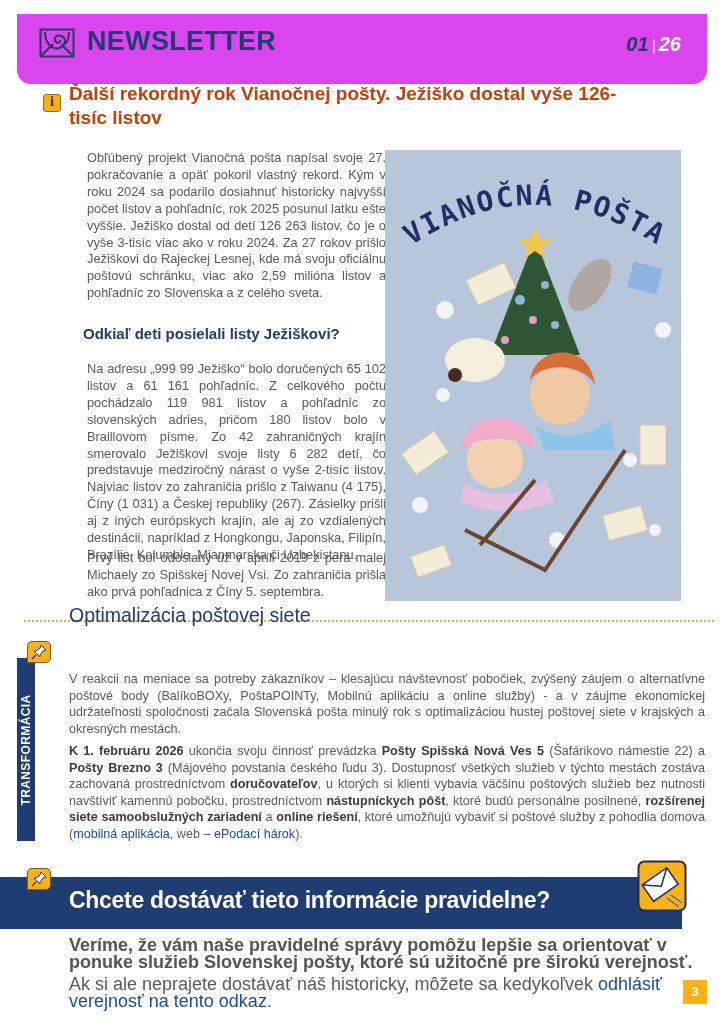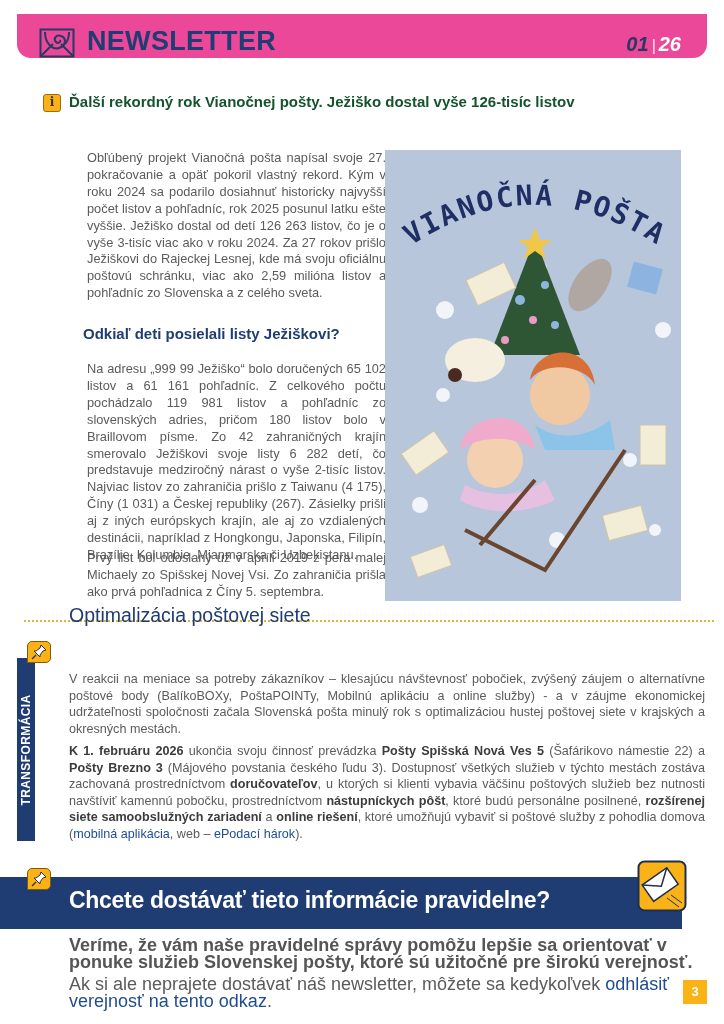--- a/index.html
+++ b/index.html
@@ -1,41 +1,41 @@
 <!DOCTYPE html>
 <html><head>
   <meta charset="utf-8">
   <style>
     * { box-sizing: border-box; margin: 0; padding: 0; }
     html, body { width: 724px; height: 1024px; background: #ffffff; overflow: hidden; }
     body { position: relative; font-family: "Liberation Sans", sans-serif; color: #5a5a5a; }
 
     .header {
-      position: absolute; left: 17px; top: 14px; width: 690px; height: 44px;
-      background: #ec4899; border-radius: 0 0 14px 14px;
+      position: absolute; left: 17px; top: 14px; width: 690px; height: 70px;
+      background: #d946ef; border-radius: 0 0 14px 14px;
     }
     .header-logo { position: absolute; left: 22px; top: 14px; width: 36px; height: 30px; }
     .header-title {
       position: absolute; left: 70px; top: 12px; font-size: 27px; font-weight: bold;
       color: #1f3d73; letter-spacing: 0.3px; font-family: "Liberation Sans", sans-serif;
     }
     .header-issue { position: absolute; right: 26px; top: 19px; font-size: 20px; font-weight: bold; font-style: italic; }
     .issue-num { color: #263a63; }
     .issue-sep { color: #fff; font-weight: normal; font-size: 16px; margin: 0 3px; opacity: .9; }
     .issue-year { color: #ffffff; }
 
     .info-icon {
       position: absolute; left: 43px; top: 94px; width: 18px; height: 18px;
       background: #fbb217; border: 1.5px solid #9a6e10; border-radius: 3px;
       color: #333; font-size: 12px; font-weight: bold; text-align: center; line-height: 15px;
       font-family: "DejaVu Serif", serif;
     }
     .article-title {
-      position: absolute; left: 69px; top: 90px; width: 560px;
-      font-size: 15px; font-weight: bold; color: #14532d; line-height: 24px;
+      position: absolute; left: 69px; top: 82px; width: 560px;
+      font-size: 19px; font-weight: bold; color: #c2410c; line-height: 24px;
     }
 
     .body-col { position: absolute; left: 87px; width: 299px; font-size: 12.8px; line-height: 16.9px; color: #5b5b5b; text-align: justify; }
     .p1 { top: 150px; }
     .sub-h { position: absolute; left: 69px; top: 325px; font-size: 15px; font-weight: bold; color: #1f3d73; margin-left: 14px; }
     .p2 { top: 345px; margin-top: 16px; }
     .p3 { top: 550px; }
 
     .illustration {
       position: absolute; left: 385px; top: 150px; width: 296px; height: 451px;
@@ -195,15 +195,15 @@
 <svg class="mail-icon" viewBox="0 0 50 52">
   <rect x="1.5" y="1.5" width="47" height="49" rx="6" fill="#fbb217" stroke="#1f2f50" stroke-width="2"></rect>
   <g transform="rotate(-35 24 24)">
     <rect x="8" y="14" width="30" height="20" fill="#fff" stroke="#1f2f50" stroke-width="1.5"></rect>
     <path d="M8 14 L23 26 L38 14" fill="none" stroke="#1f2f50" stroke-width="1.5"></path>
   </g>
   <path d="M30 38 L42 47 M34 35 L45 43" stroke="#1f2f50" stroke-width="1"></path>
 </svg>
 
 <p class="cta-body c1">Veríme, že vám naše pravidelné správy pomôžu lepšie sa orientovať v ponuke služieb Slovenskej pošty, ktoré sú užitočné pre širokú verejnosť.</p>
-<p class="cta-body c2"><span>Ak si ale neprajete dostávať náš newsletter, môžete sa kedykoľvek </span><a class="link">odhlásiť verejnosť na tento odkaz</a><span>.</span></p>
+<p class="cta-body c2"><span>Ak si ale neprajete dostávať náš historicky, môžete sa kedykoľvek </span><a class="link">odhlásiť verejnosť na tento odkaz</a><span>.</span></p>
 
 <div class="page-num">3</div>
 
 </body></html>

